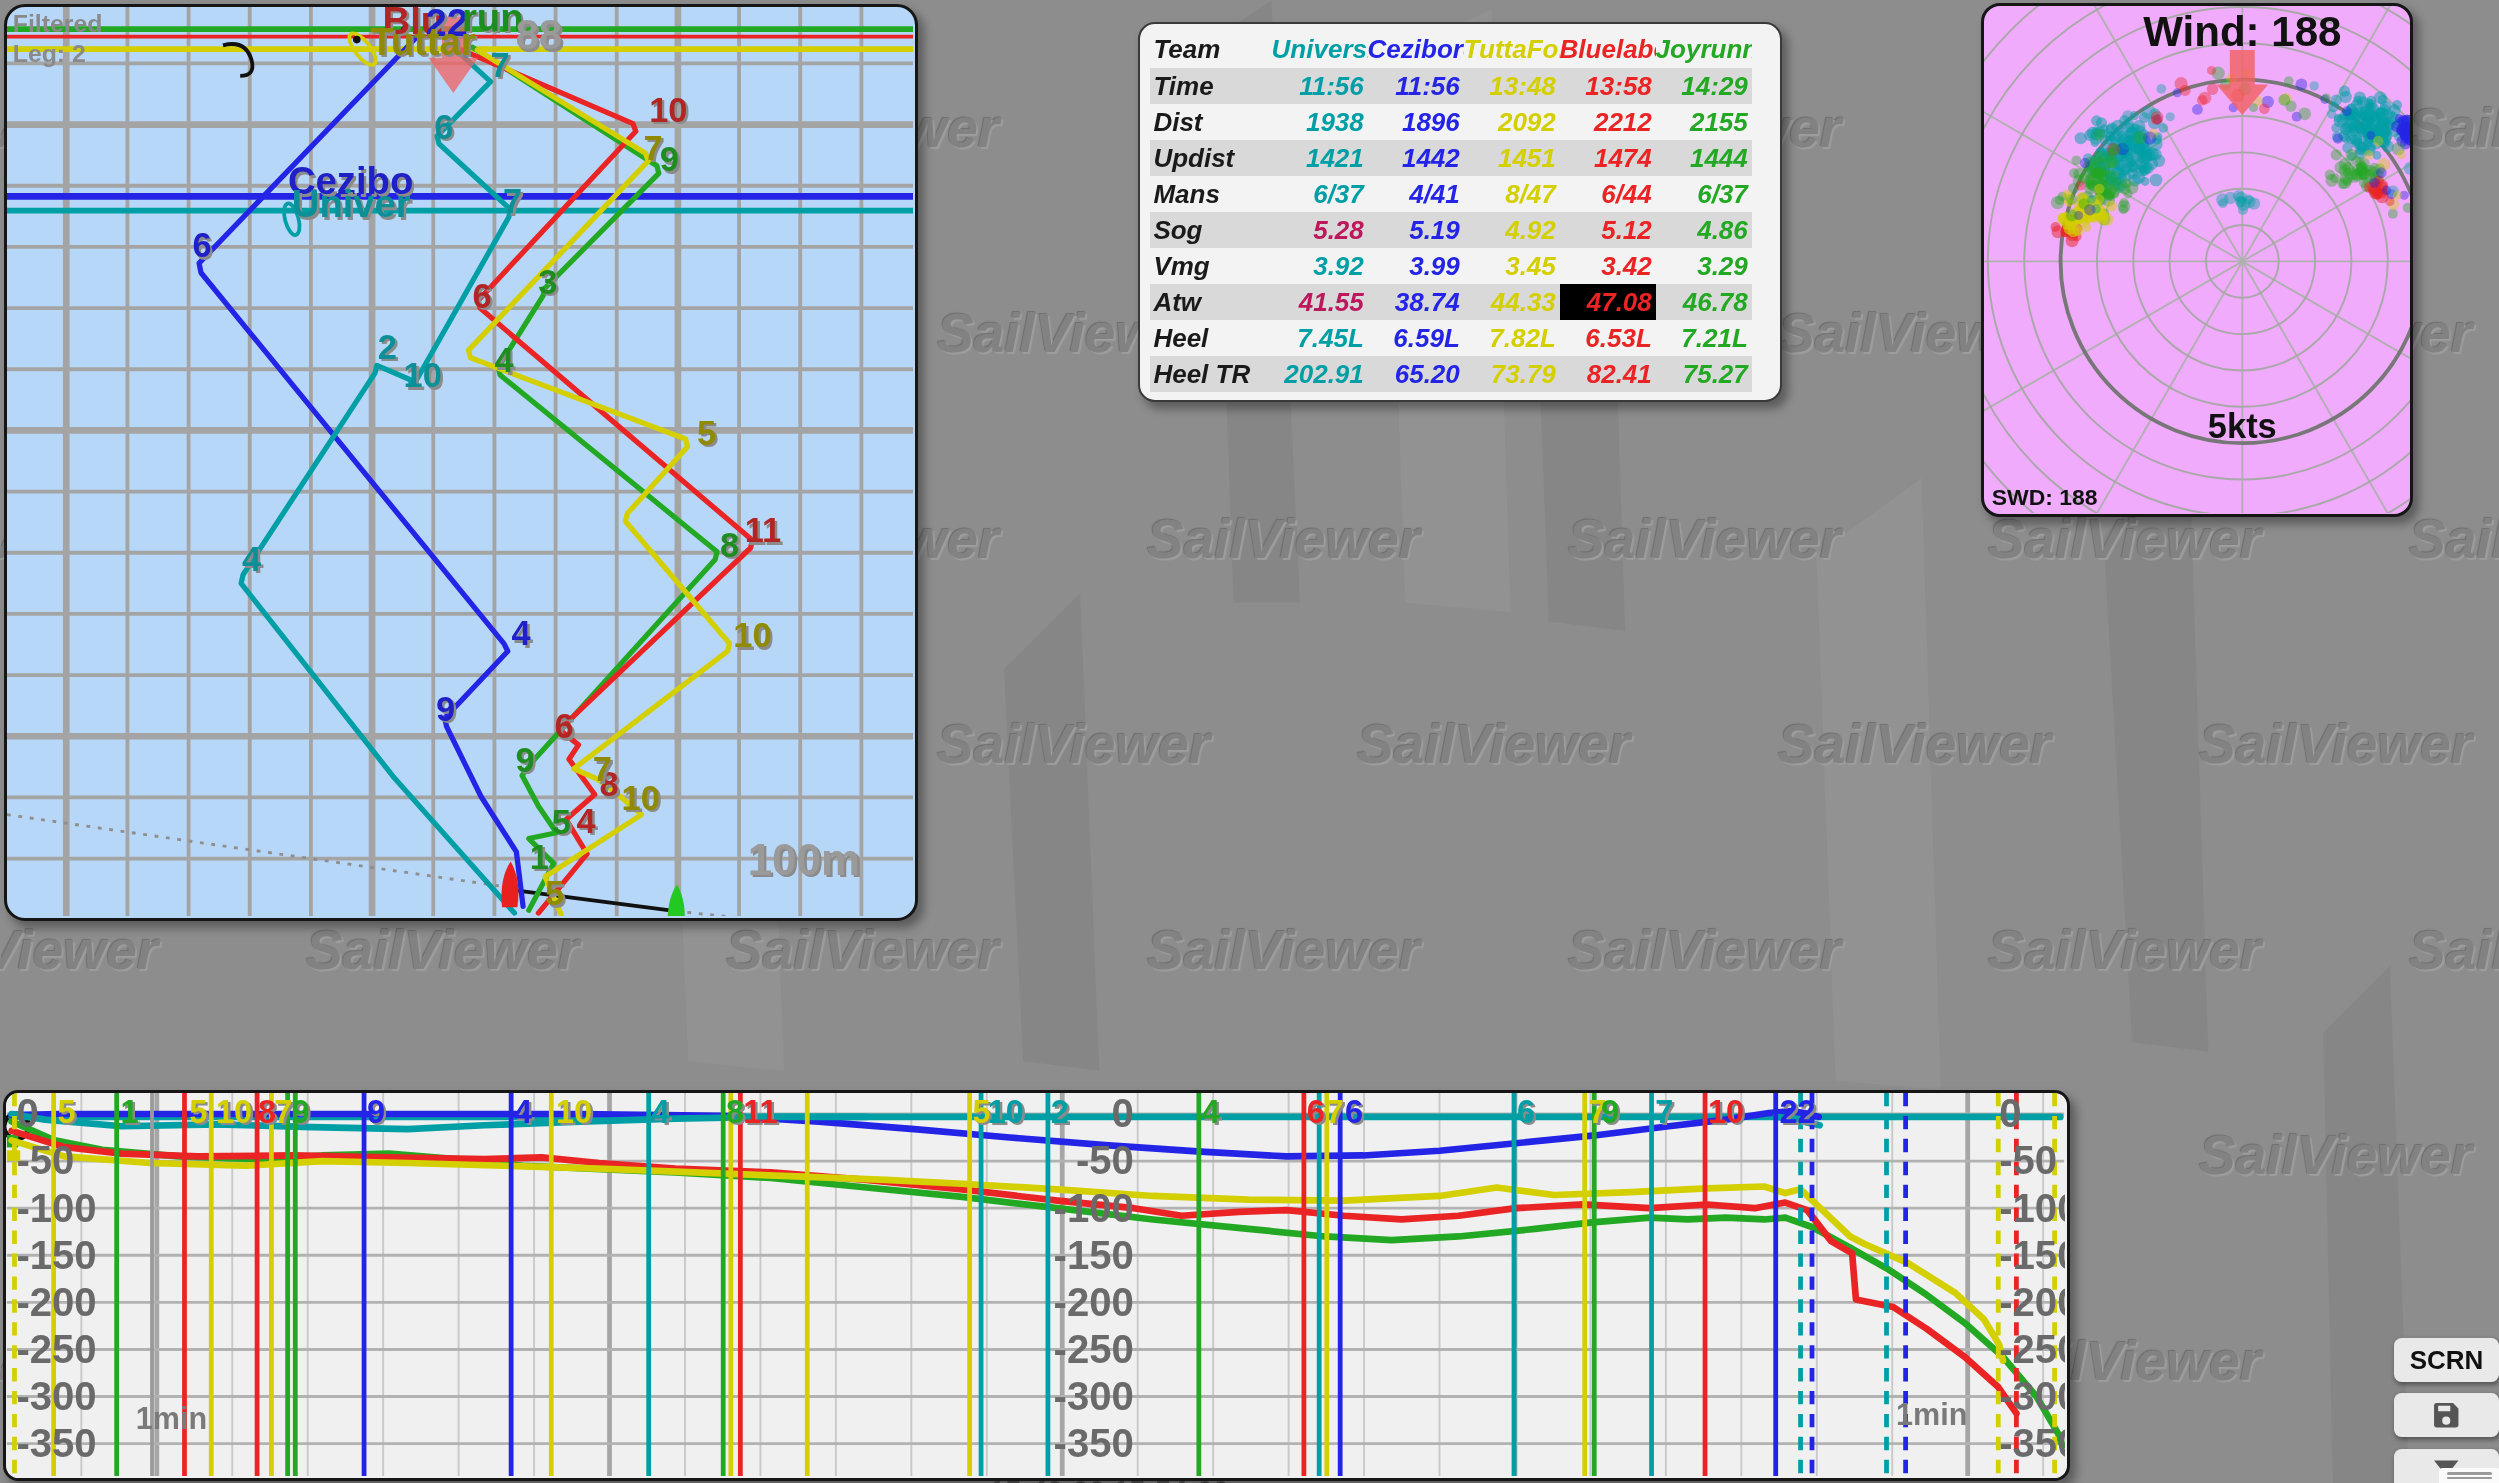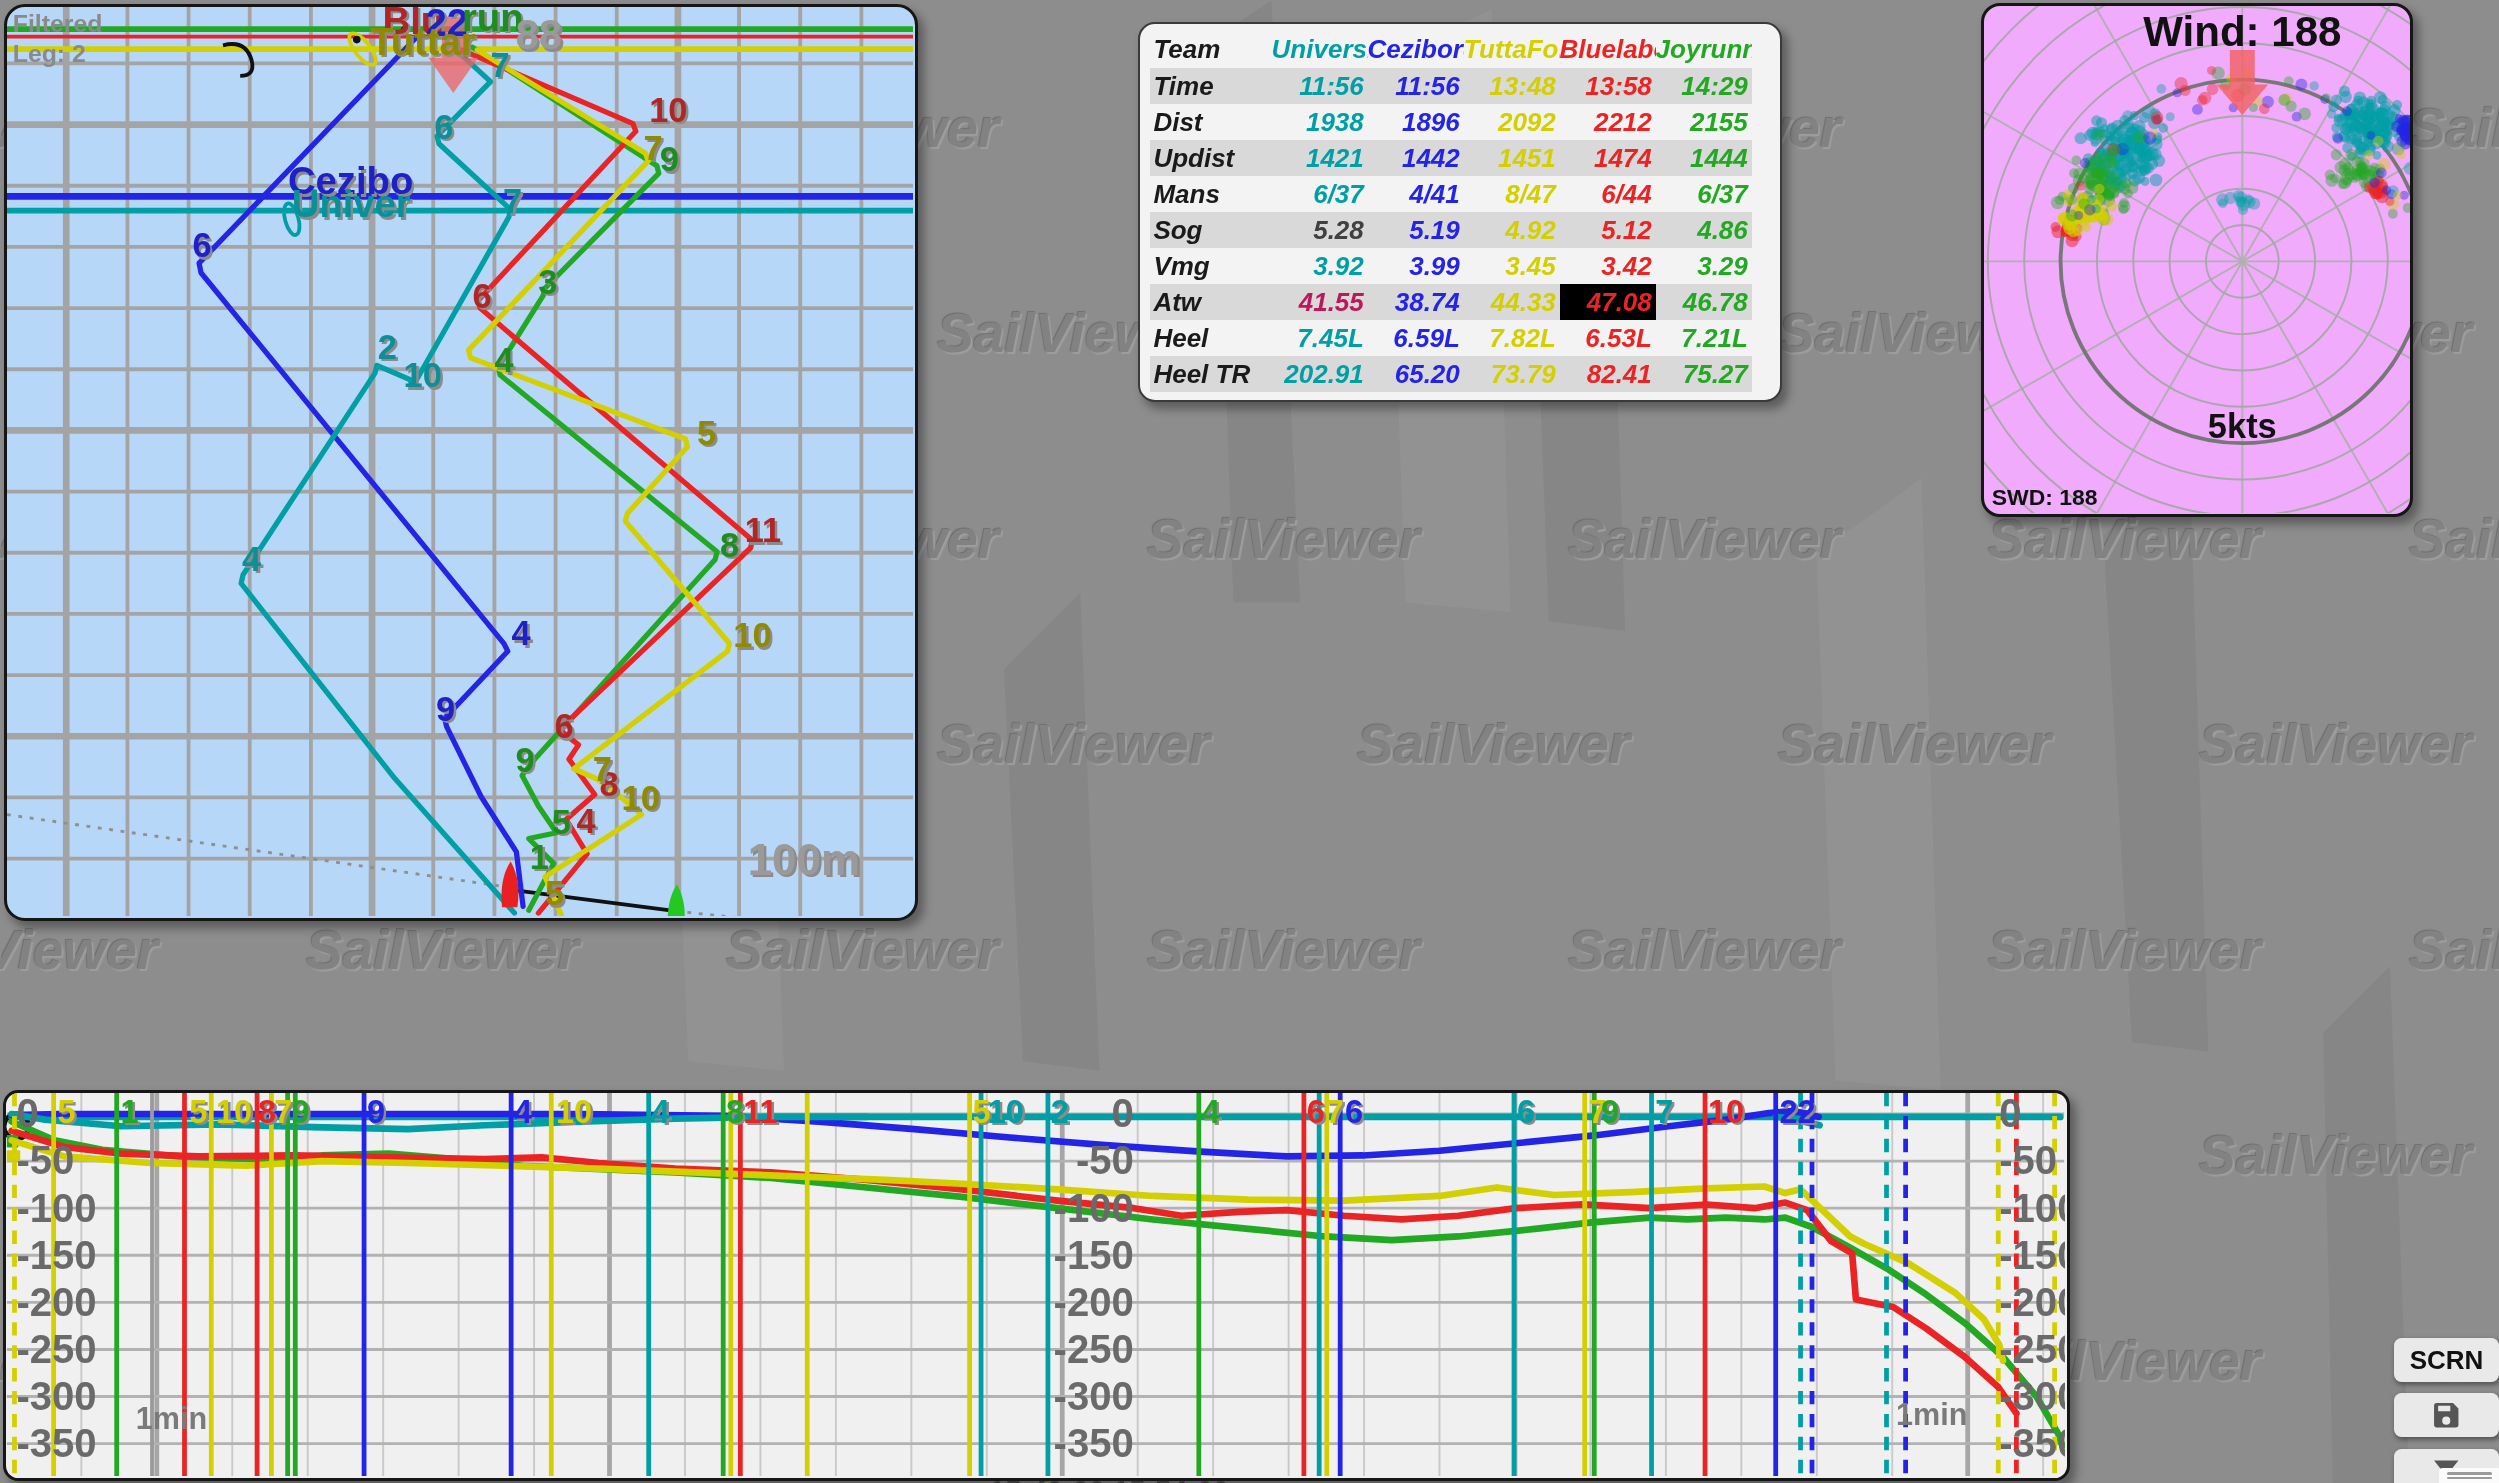--- a/index.html
+++ b/index.html
@@ -256,21 +256,21 @@
         <div class="cell val" style="color: rgb(212, 207, 0); background: rgb(217, 217, 217);">1451</div>
         <div class="cell val" style="color: rgb(234, 36, 36); background: rgb(217, 217, 217);">1474</div>
         <div class="cell val" style="color: rgb(35, 168, 35); background: rgb(217, 217, 217);">1444</div>
         <div class="cell lbl">Mans</div>
         <div class="cell val" style="color: rgb(0, 159, 166);">6/37</div>
         <div class="cell val" style="color: rgb(36, 36, 230);">4/41</div>
         <div class="cell val" style="color: rgb(212, 207, 0);">8/47</div>
         <div class="cell val" style="color: rgb(234, 36, 36);">6/44</div>
         <div class="cell val" style="color: rgb(35, 168, 35);">6/37</div>
         <div class="cell lbl" style="background: rgb(217, 217, 217);">Sog</div>
-        <div class="cell val" style="color: #404040; background: rgb(217, 217, 217);">5.28</div>
+        <div class="cell val" style="color: #be185d; background: rgb(217, 217, 217);">5.28</div>
         <div class="cell val" style="color: rgb(36, 36, 230); background: rgb(217, 217, 217);">5.19</div>
         <div class="cell val" style="color: rgb(212, 207, 0); background: rgb(217, 217, 217);">4.92</div>
         <div class="cell val" style="color: rgb(234, 36, 36); background: rgb(217, 217, 217);">5.12</div>
         <div class="cell val" style="color: rgb(35, 168, 35); background: rgb(217, 217, 217);">4.86</div>
         <div class="cell lbl">Vmg</div>
         <div class="cell val" style="color: rgb(0, 159, 166);">3.92</div>
         <div class="cell val" style="color: rgb(36, 36, 230);">3.99</div>
         <div class="cell val" style="color: rgb(212, 207, 0);">3.45</div>
         <div class="cell val" style="color: rgb(234, 36, 36);">3.42</div>
         <div class="cell val" style="color: rgb(35, 168, 35);">3.29</div>

